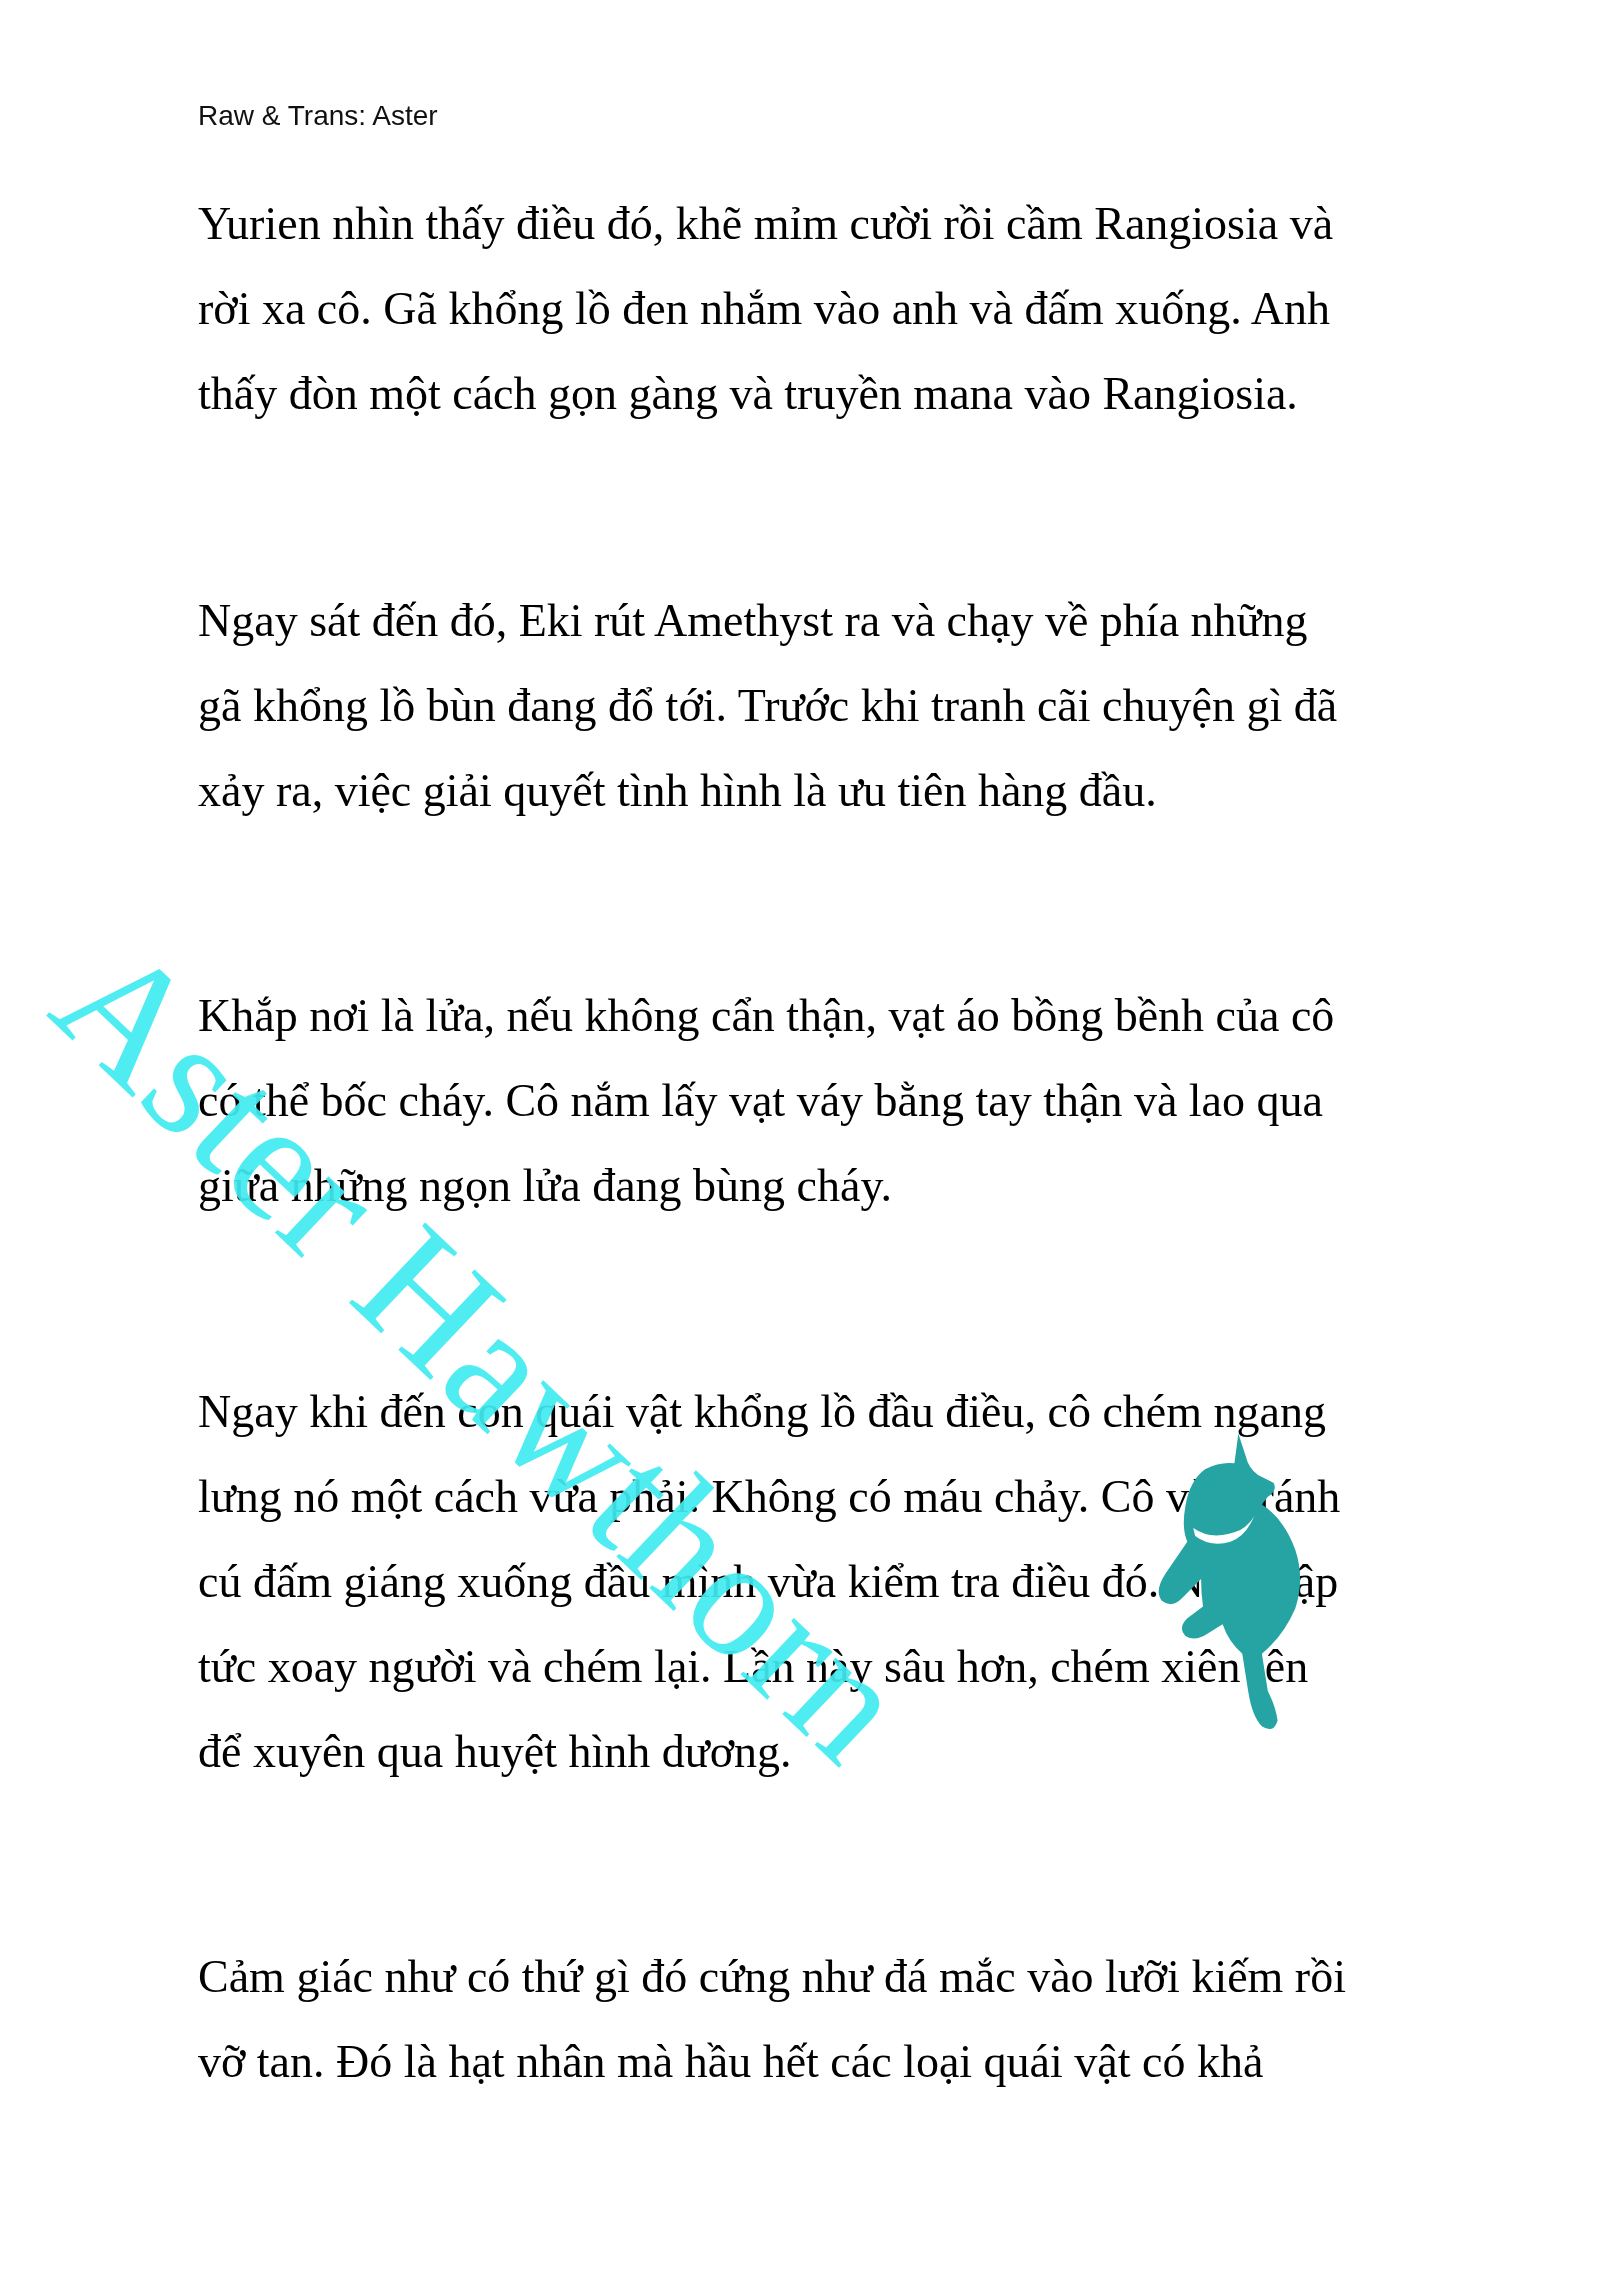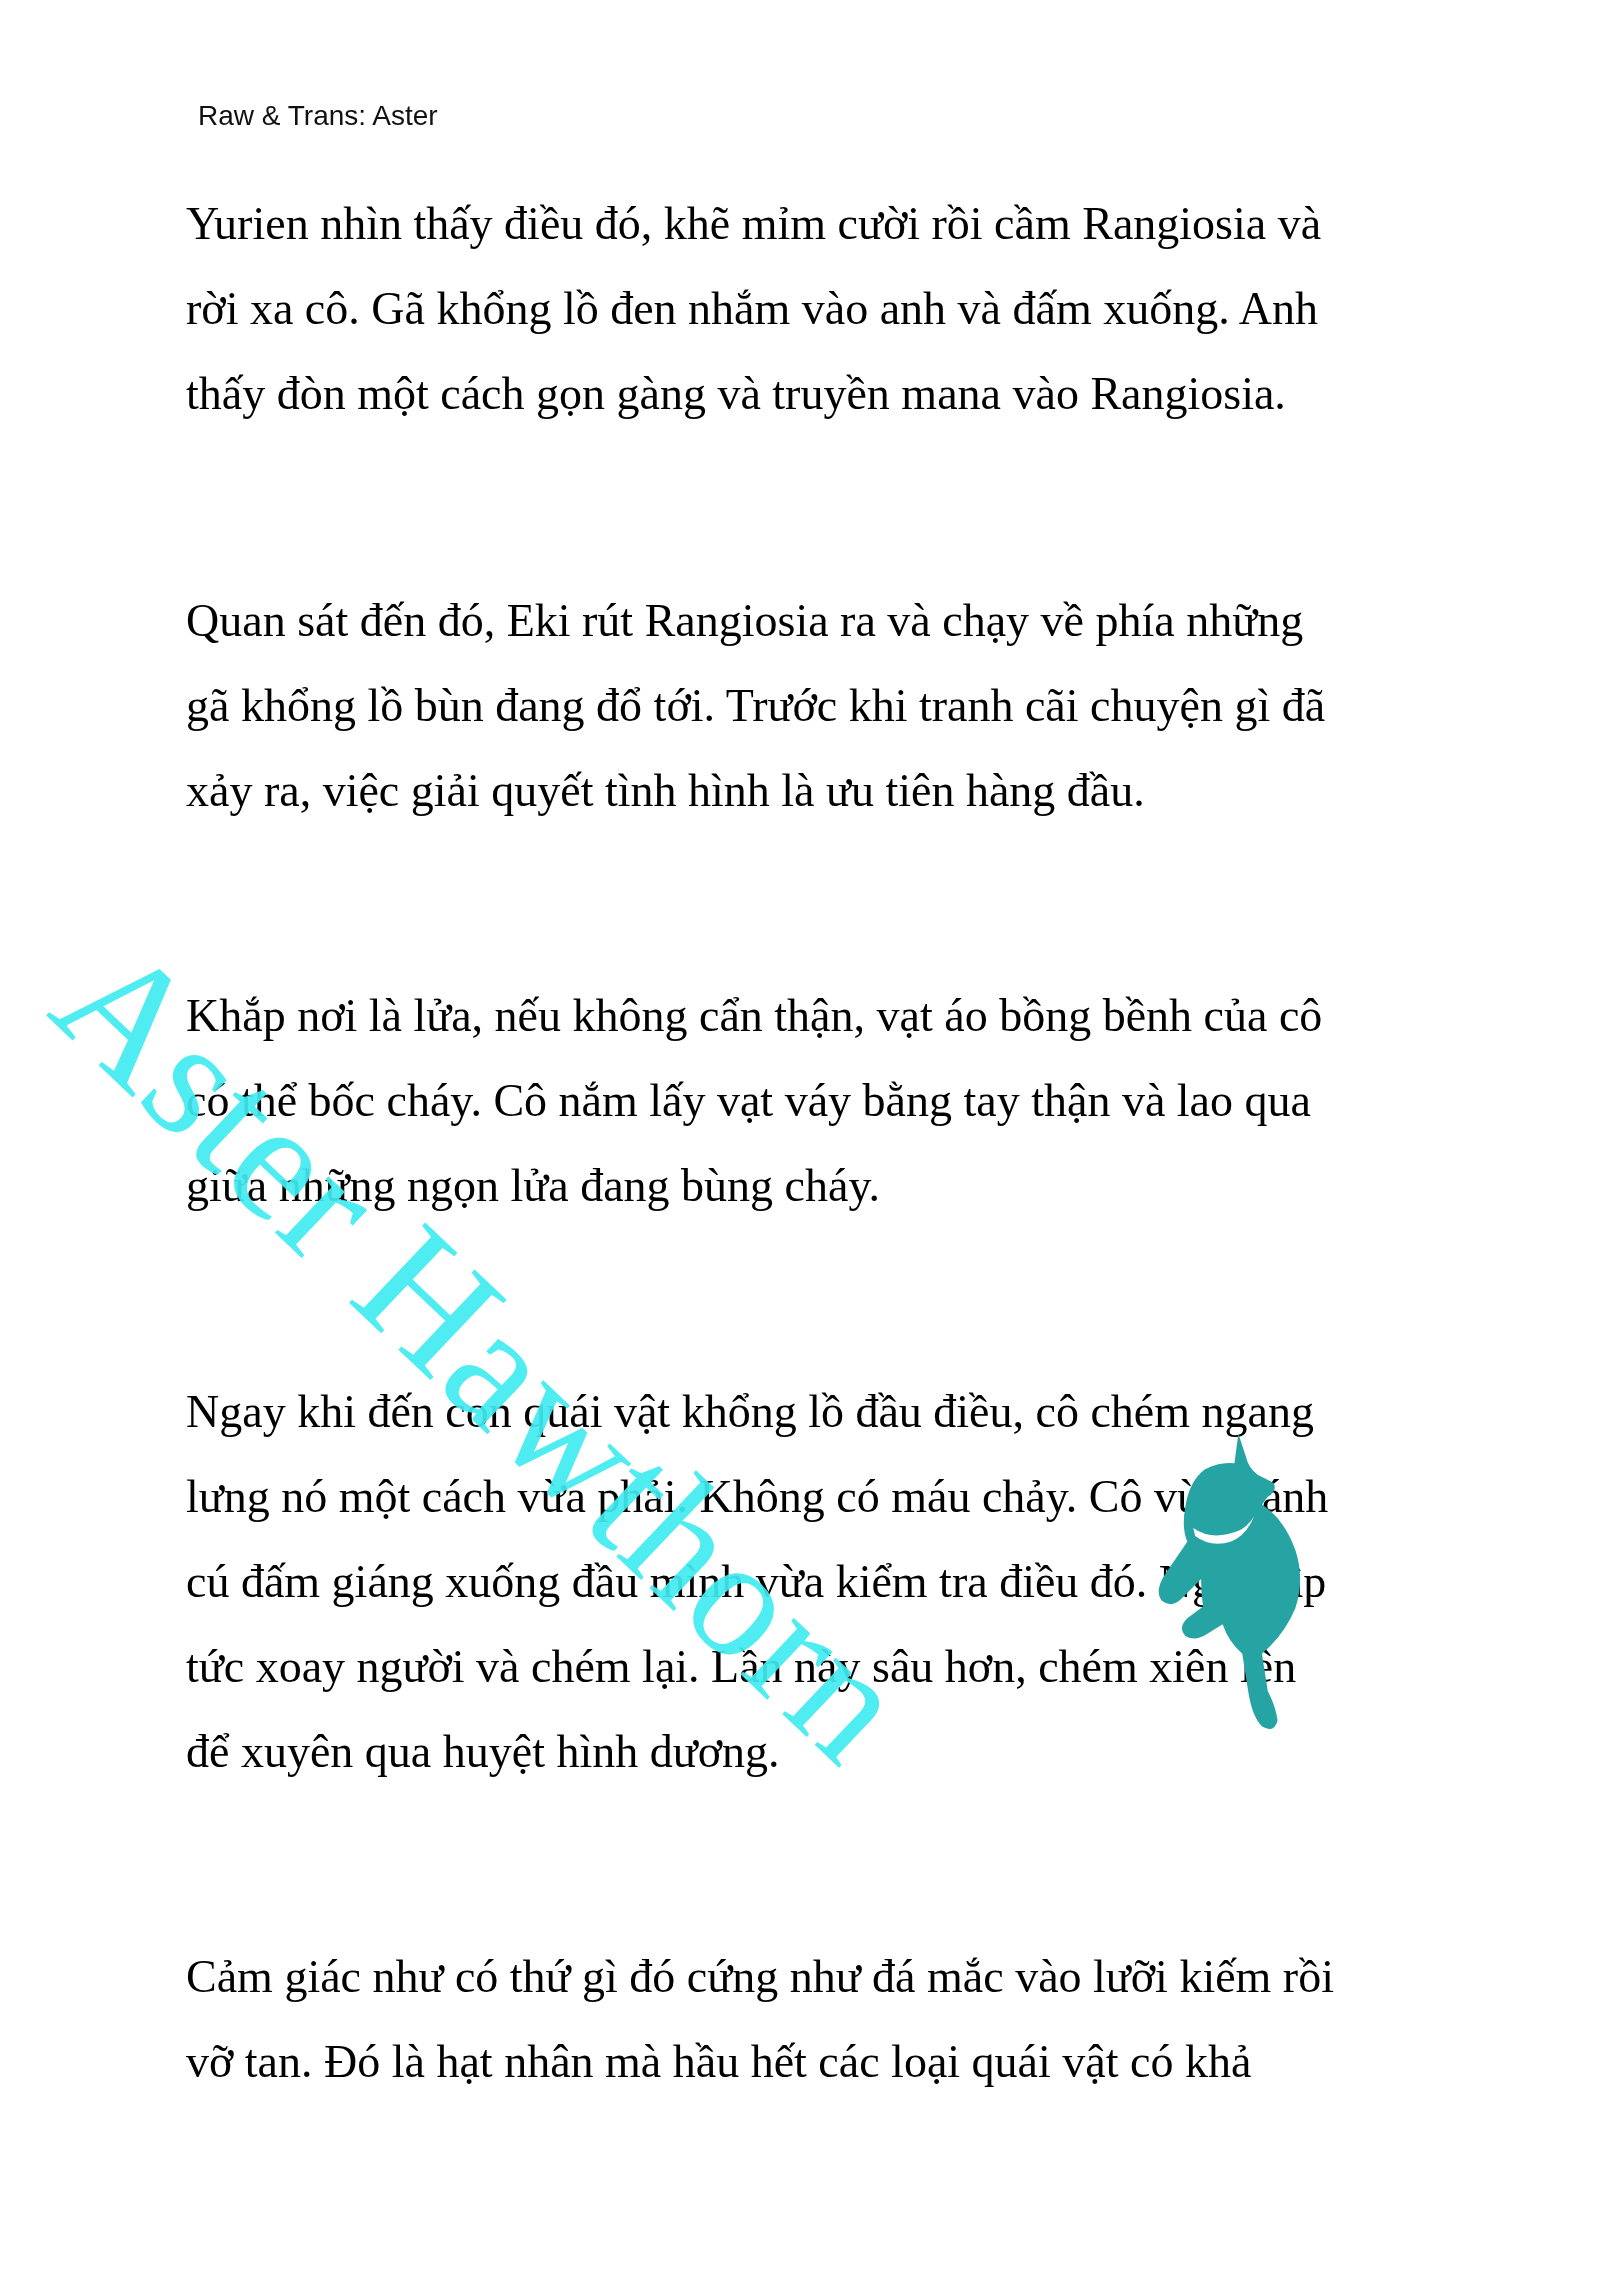--- a/index.html
+++ b/index.html
@@ -25,21 +25,21 @@
       left: 198px;
       top: 98px;
       font-family: "Liberation Sans", sans-serif;
       font-size: 28px;
       color: #111111;
       line-height: 35px;
       white-space: nowrap;
     }
     .para {
       position: absolute;
-      left: 186px;
+      left: 198px;
       width: 1294px;
       margin: 0;
       font-family: "Liberation Serif", serif;
       font-size: 46px;
       color: #000000;
       line-height: 85px;
     }
     .para .line {
       display: block;
       white-space: nowrap;
@@ -84,21 +84,21 @@
   <div class="text-layer">
     <div class="header">Raw &amp; Trans: Aster</div>
 
     <p class="para" style="top:181px;">
       <span class="line">Yurien nhìn thấy điều đó, khẽ mỉm cười rồi cầm Rangiosia và</span>
       <span class="line">rời xa cô. Gã khổng lồ đen nhắm vào anh và đấm xuống. Anh</span>
       <span class="line">thấy đòn một cách gọn gàng và truyền mana vào Rangiosia.</span>
     </p>
 
     <p class="para" style="top:578px;">
-      <span class="line">Quan sát đến đó, Eki rút Rangiosia ra và chạy về phía những</span>
+      <span class="line">Ngay sát đến đó, Eki rút Amethyst ra và chạy về phía những</span>
       <span class="line">gã khổng lồ bùn đang đổ tới. Trước khi tranh cãi chuyện gì đã</span>
       <span class="line">xảy ra, việc giải quyết tình hình là ưu tiên hàng đầu.</span>
     </p>
 
     <p class="para" style="top:973px;">
       <span class="line">Khắp nơi là lửa, nếu không cẩn thận, vạt áo bồng bềnh của cô</span>
       <span class="line">có thể bốc cháy. Cô nắm lấy vạt váy bằng tay thận và lao qua</span>
       <span class="line">giữa những ngọn lửa đang bùng cháy.</span>
     </p>
 

